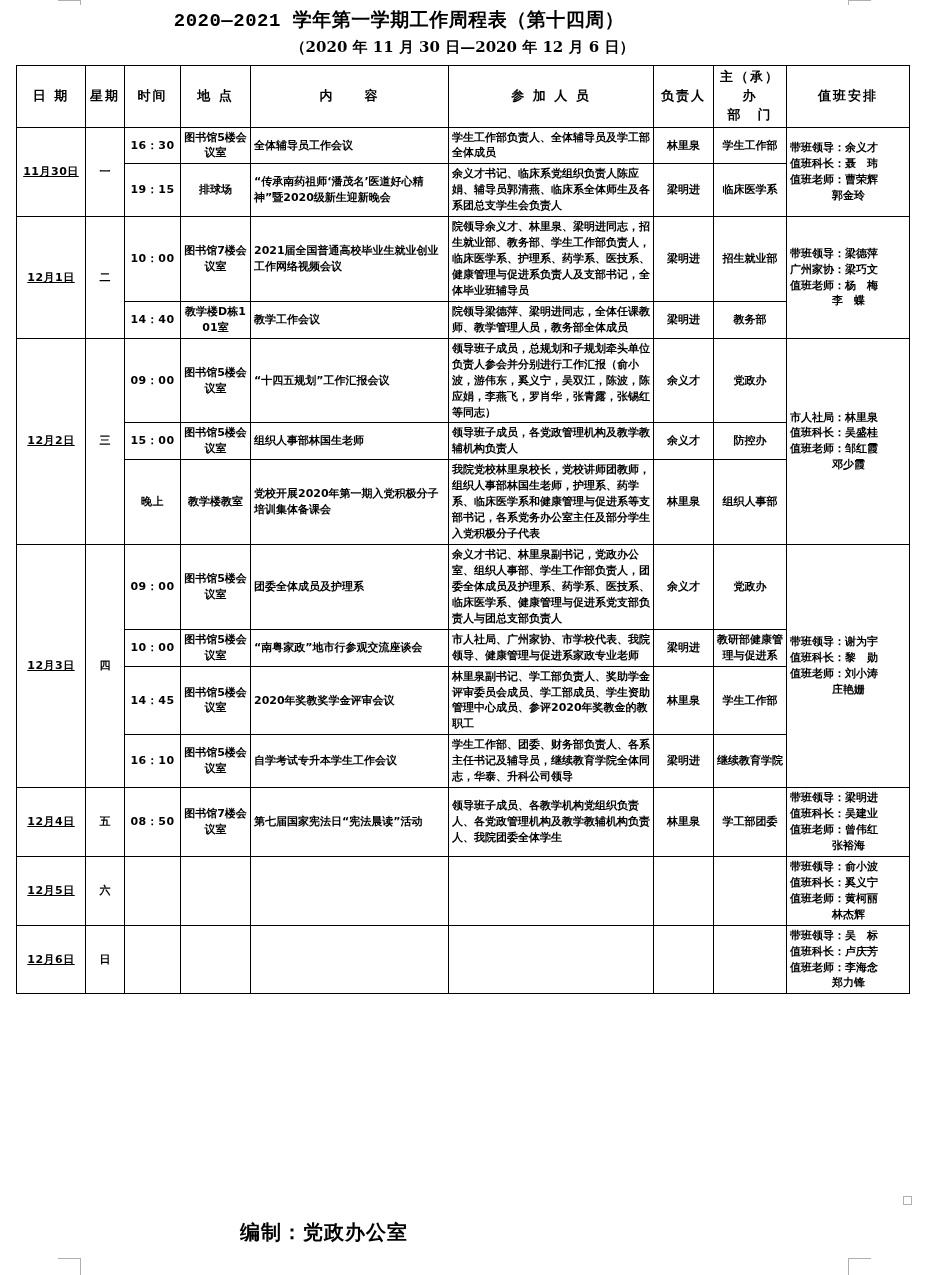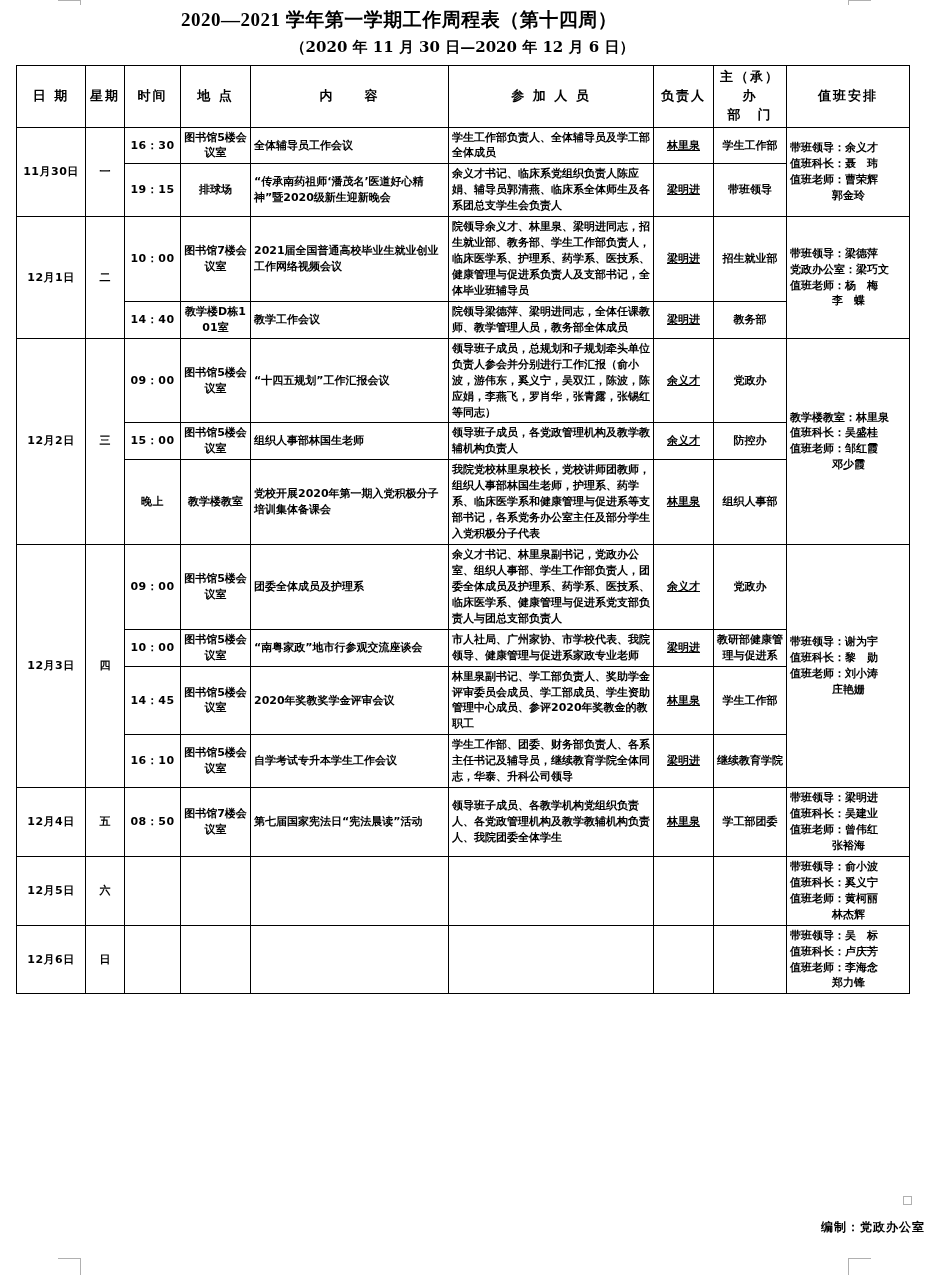--- a/index.html
+++ b/index.html
@@ -31,21 +31,21 @@
 
   
   .doc-title {
     position: absolute;
     left: 0; top: 7px;
     width: 798px;
     text-align: center;
     font-size: 19px;
     font-weight: bold;
     letter-spacing: 0.5px;
-    font-family: Liberation Serif, serif;
+    font-family: Liberation Mono, monospace;
   }
   .doc-subtitle {
     position: absolute;
     left: 0; top: 38px;
     width: 925px;
     text-align: center;
     font-size: 15px;
     font-weight: bold;
     font-family: "DejaVu Serif", "Liberation Serif", serif;
   }
@@ -98,39 +98,39 @@
     padding-left: 5px;
     padding-right: 4px;
   }
   td.duty {
     text-align: left;
     padding-left: 6px;
     padding-right: 4px;
     line-height: 1.7;
     margin-top: 48px;
   }
-  td.date   { font-size: 12px; letter-spacing: 0.5px; }
+  td.date   { font-size: 12px; letter-spacing: 0.5px; text-decoration: underline; }
   td.week   { font-size: 12px; }
   td.time   { font-size: 12px; letter-spacing: 0.5px; }
   td.place  { font-size: 11px; line-height: 1.5; }
-  td.owner  { font-size: 11px; text-decoration: underline; }
+  td.owner  { font-size: 11px; }
   td.dept   { font-size: 11px; line-height: 1.5; margin-top: 43px; }
   td.empty-cell { }
 
   .duty-line { display: block; white-space: pre; }
   .duty-line.cont { padding-left: 42px; }
 
   
   .footer-note {
     position: absolute;
     left: 0;
     top: 1219px;
     width: 925px;
-    text-align: right;
-    font-size: 12px;
+    text-align: left;
+    font-size: 20px;
     font-weight: bold;
     font-family: "DejaVu Serif", "Liberation Serif", serif;
     letter-spacing: 1px;
     padding-left: 240px;
     box-sizing: border-box;
   }
 </style>
 </head>
 <body>
 
@@ -187,34 +187,34 @@
           <span class="duty-line">值班老师：曹荣辉</span>
           <span class="duty-line cont">郭金玲</span>
         </td>
       </tr>
       <tr>
         <td class="time">19：15</td>
         <td class="place">排球场</td>
         <td class="content">“传承南药祖师‘潘茂名’医道好心精神”暨2020级新生迎新晚会</td>
         <td class="people">余义才书记、临床系党组织负责人陈应娟、辅导员郭清燕、临床系全体师生及各系团总支学生会负责人</td>
         <td class="owner">梁明进</td>
-        <td class="dept">带班领导</td>
+        <td class="dept">临床医学系</td>
       </tr>
       <tr>
         <td class="date" rowspan="2">12月1日</td>
         <td class="week" rowspan="2">二</td>
         <td class="time">10：00</td>
         <td class="place">图书馆7楼会议室</td>
         <td class="content">2021届全国普通高校毕业生就业创业工作网络视频会议</td>
         <td class="people">院领导余义才、林里泉、梁明进同志，招生就业部、教务部、学生工作部负责人，临床医学系、护理系、药学系、医技系、健康管理与促进系负责人及支部书记，全体毕业班辅导员</td>
         <td class="owner">梁明进</td>
         <td class="dept">招生就业部</td>
         <td class="duty" rowspan="2">
           <span class="duty-line">带班领导：梁德萍</span>
-          <span class="duty-line">党政办公室：梁巧文</span>
+          <span class="duty-line">广州家协：梁巧文</span>
           <span class="duty-line">值班老师：杨　梅</span>
           <span class="duty-line cont">李　蝶</span>
         </td>
       </tr>
       <tr>
         <td class="time">14：40</td>
         <td class="place">教学楼D栋101室</td>
         <td class="content">教学工作会议</td>
         <td class="people">院领导梁德萍、梁明进同志，全体任课教师、教学管理人员，教务部全体成员</td>
         <td class="owner">梁明进</td>
@@ -223,21 +223,21 @@
       <tr>
         <td class="date" rowspan="3">12月2日</td>
         <td class="week" rowspan="3">三</td>
         <td class="time">09：00</td>
         <td class="place">图书馆5楼会议室</td>
         <td class="content">“十四五规划”工作汇报会议</td>
         <td class="people">领导班子成员，总规划和子规划牵头单位负责人参会并分别进行工作汇报（俞小波，游伟东，奚义宁，吴双江，陈波，陈应娟，李燕飞，罗肖华，张青露，张锡红等同志）</td>
         <td class="owner">余义才</td>
         <td class="dept">党政办</td>
         <td class="duty" rowspan="3">
-          <span class="duty-line">教学楼教室：林里泉</span>
+          <span class="duty-line">市人社局：林里泉</span>
           <span class="duty-line">值班科长：吴盛桂</span>
           <span class="duty-line">值班老师：邹红霞</span>
           <span class="duty-line cont">邓少霞</span>
         </td>
       </tr>
       <tr>
         <td class="time">15：00</td>
         <td class="place">图书馆5楼会议室</td>
         <td class="content">组织人事部林国生老师</td>
         <td class="people">领导班子成员，各党政管理机构及教学教辅机构负责人</td>

